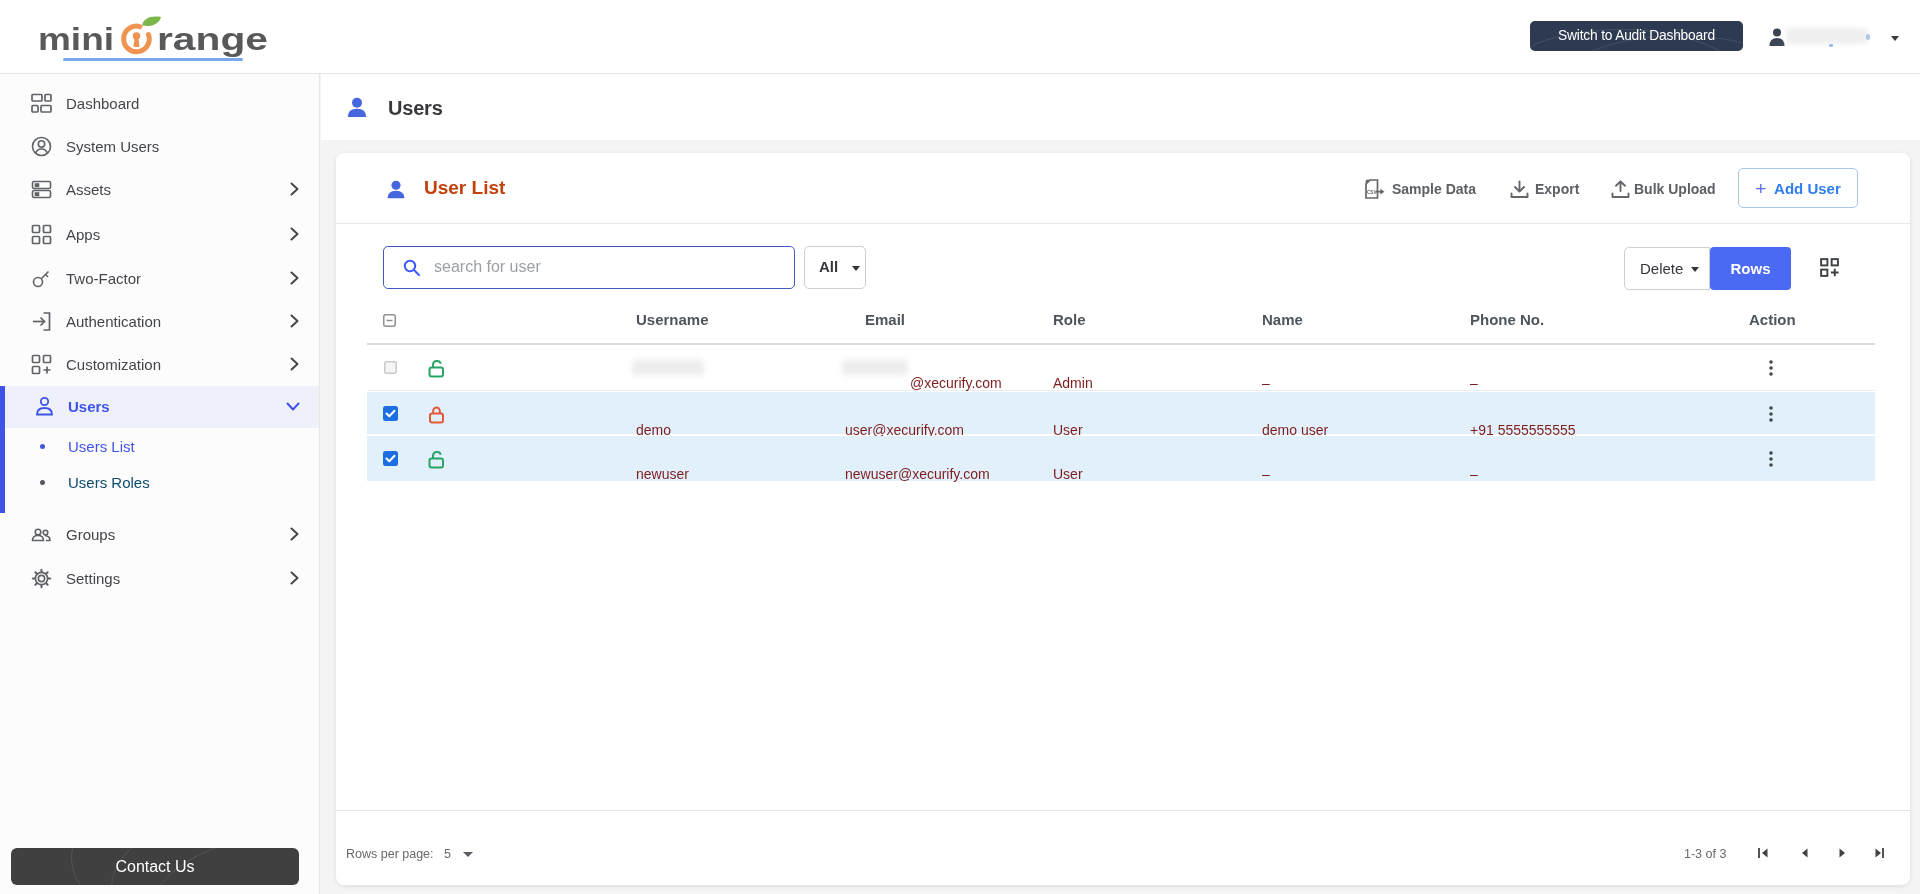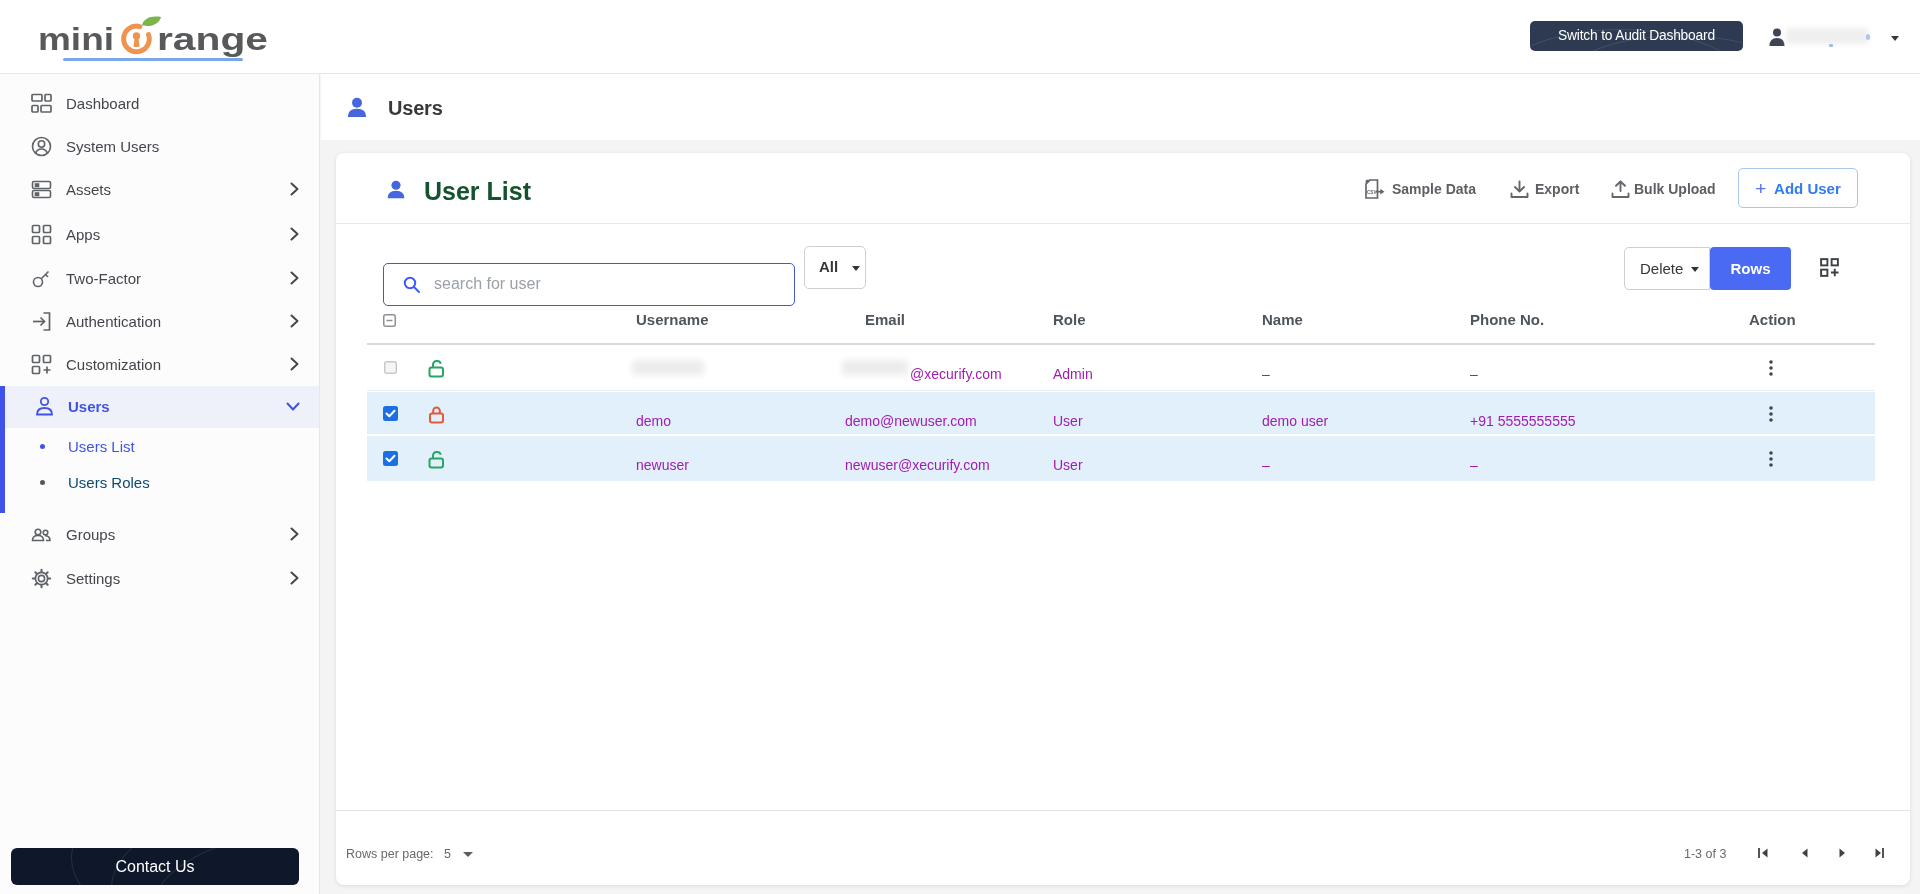--- a/index.html
+++ b/index.html
@@ -18,49 +18,49 @@
 #sidebar { position:absolute; left:0; top:74px; width:320px; height:820px; background:#fcfcfc; border-right:1px solid #e7e7e7; }
 .mi { position:absolute; left:0; width:319px; height:43px; }
 .mi .ic { position:absolute; left:31px; top:11px; width:21px; height:21px; }
 .mi .lb { position:absolute; left:66px; top:0; line-height:43px; font-size:15px; color:#43464c; }
 .mi .ch { position:absolute; left:290px; top:14px; }
 #active-band { position:absolute; left:0; top:312px; width:319px; height:42px; background:#eef0fa; }
 #active-bar { position:absolute; left:0; top:312px; width:5px; height:127px; background:#4053e8; }
 .smi { position:absolute; left:0; width:319px; height:35px; }
 .smi .dot { position:absolute; left:40px; top:15px; width:5px; height:5px; border-radius:50%; }
 .smi .lb { position:absolute; left:68px; top:0; line-height:35px; font-size:15px; }
-#contact-btn { position:absolute; left:11px; top:774px; width:288px; height:37px; background:#0f172a; border-radius:6px; color:#fff; font-size:16px; text-align:center; line-height:37px; overflow:hidden; }
+#contact-btn { position:absolute; left:11px; top:774px; width:288px; height:37px; background:#404040; border-radius:6px; color:#fff; font-size:16px; text-align:center; line-height:37px; overflow:hidden; }
 .arc { position:absolute; border:1px solid rgba(255,255,255,0.10); border-radius:50%; }
 
 
 #heading-band { position:absolute; left:321px; top:74px; width:1599px; height:66px; background:#fff; }
 #heading-band .ttl { position:absolute; left:67px; top:23px; font-size:20px; font-weight:bold; color:#37393c; letter-spacing:-0.2px; }
 
 #card { position:absolute; left:336px; top:153px; width:1574px; height:732px; background:#fff; border-radius:8px; box-shadow:0 1px 4px rgba(0,0,0,0.10); }
 #card-head { position:absolute; left:0; top:0; width:1574px; height:71px; border-bottom:1px solid #e8e8e8; }
-#card-title { position:absolute; left:88px; top:24px; font-size:25px; font-weight:bold; color:#14532d; }
+#card-title { position:absolute; left:88px; top:24px; font-size:19px; font-weight:bold; color:#c2410c; }
 .tool { position:absolute; top:0; height:71px; font-size:14px; font-weight:bold; color:#5c6064; }
 .tool span { position:absolute; top:28px; white-space:nowrap; }
 #addu { position:absolute; left:1402px; top:15px; width:120px; height:40px; border:1px solid #a9c7e8; border-radius:5px; color:#2e7cf2; font-size:15px; font-weight:bold; text-align:center; line-height:38px; }
 
-#searchbox { position:absolute; left:47px; top:93px; width:412px; height:43px; border:1.2px solid #4459c6; border-radius:5px;margin-top:17px; }
+#searchbox { position:absolute; left:47px; top:93px; width:412px; height:43px; border:1.2px solid #4459c6; border-radius:5px; }
 #searchbox .ph { position:absolute; left:50px; top:11px; font-size:16px; color:#9aa0a6; }
 #alldd { position:absolute; left:468px; top:93px; width:62px; height:43px; border:1px solid #cfcfcf; border-radius:5px; }
 #alldd .t { position:absolute; left:14px; top:11px; font-size:15px; font-weight:bold; color:#33363a; }
 #alldd .c { position:absolute; left:47px; top:19px; width:0; height:0; border-left:4.5px solid transparent; border-right:4.5px solid transparent; border-top:5.5px solid #333; }
 #deletedd { position:absolute; left:1288px; top:94px; width:86px; height:43px; border:1px solid #cfcfcf; border-radius:5px 0 0 5px; }
 #deletedd .t { position:absolute; left:15px; top:12px; font-size:15px; color:#33363a; }
 #deletedd .c { position:absolute; left:66px; top:19px; width:0; height:0; border-left:4.5px solid transparent; border-right:4.5px solid transparent; border-top:5.5px solid #333; }
 #applybtn { position:absolute; left:1374px; top:94px; width:81px; height:43px; background:#4a6af3; border-radius:4px; color:#fff; font-size:15px; font-weight:bold; text-align:center; line-height:43px; }
 
 
 .th { position:absolute; top:158px; font-size:15px; font-weight:bold; color:#4e555c; }
 #hdr-divider { position:absolute; left:31px; top:190px; width:1508px; height:2px; background:#dadada; }
 .row { position:absolute; left:31px; width:1508px; }
-.cell { position:absolute; top:7px; font-size:14px; color:#a21caf; line-height:45px; white-space:nowrap; }
+.cell { position:absolute; top:16px; font-size:14px; color:#7f1d1d; line-height:45px; white-space:nowrap; }
 .blurblob { position:absolute; background:#ececec; filter:blur(3px); border-radius:3px; }
 #pag-divider { position:absolute; left:0; top:657px; width:1574px; height:1px; background:#e3e3e3; }
 .pgt { position:absolute; font-size:12.5px; color:#66696d; }
 </style>
 </head>
 <body>
 
 <div id="topbar">
   <div id="logo">
     <svg width="245" height="55" viewBox="0 0 245 55">
@@ -370,21 +370,21 @@
         <rect x="0" y="0" width="15" height="15" rx="2.5" fill="#1c6fe2"></rect>
         <path d="M3.5 7.5 L6.3 10.3 L11.5 4.8" fill="none" stroke="#fff" stroke-width="2" stroke-linecap="round" stroke-linejoin="round"></path>
       </svg>
     <svg style="position:absolute; left:60px; top:12px;" width="21" height="21" viewBox="0 0 21 21">
         <g fill="none" stroke="#e2593c" stroke-width="2">
           <rect x="3" y="9.5" width="13" height="9" rx="2"></rect>
           <path d="M6.2 9.5 V6.8 a3.3 3.3 0 0 1 6.6 0 V9.5"></path>
         </g>
       </svg>
     <div class="cell" style="left:269px;">demo</div>
-    <div class="cell" style="left:478px;">demo@newuser.com</div>
+    <div class="cell" style="left:478px;">user@xecurify.com</div>
     <div class="cell" style="left:686px;">User</div>
     <div class="cell" style="left:895px;">demo user</div>
     <div class="cell" style="left:1103px;">+91 5555555555</div>
     <svg style="position:absolute; left:1402px; top:14px;" width="4" height="16" viewBox="0 0 4 16">
         <circle cx="2" cy="2" r="1.8" fill="#43464a"></circle>
         <circle cx="2" cy="8" r="1.8" fill="#43464a"></circle>
         <circle cx="2" cy="14" r="1.8" fill="#43464a"></circle>
       </svg>
   </div>
 

